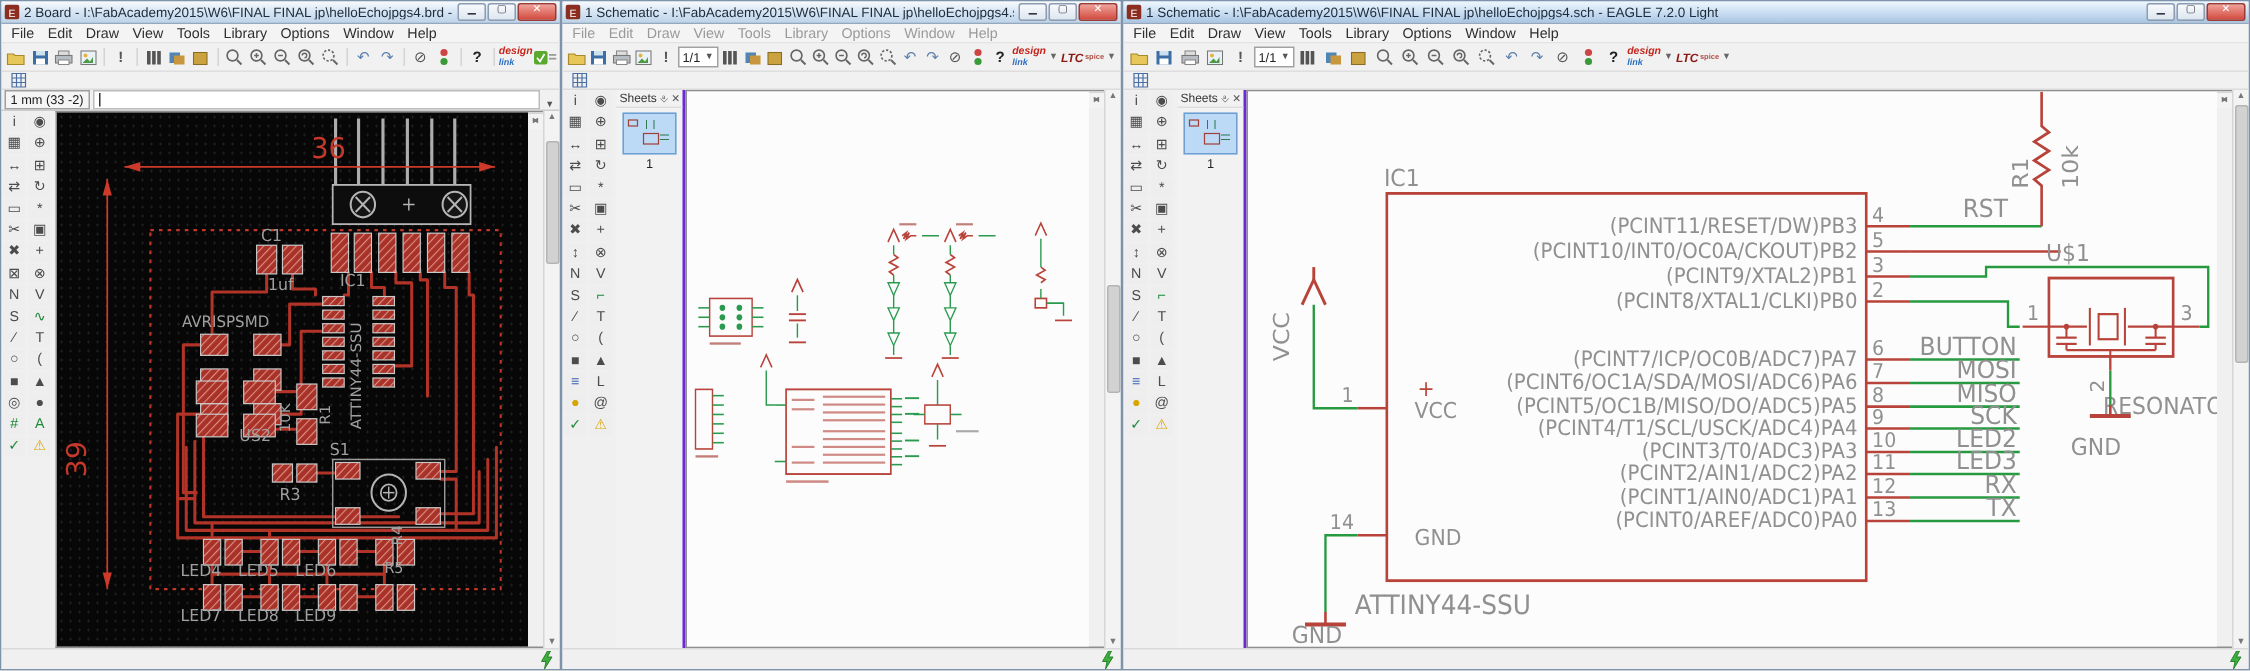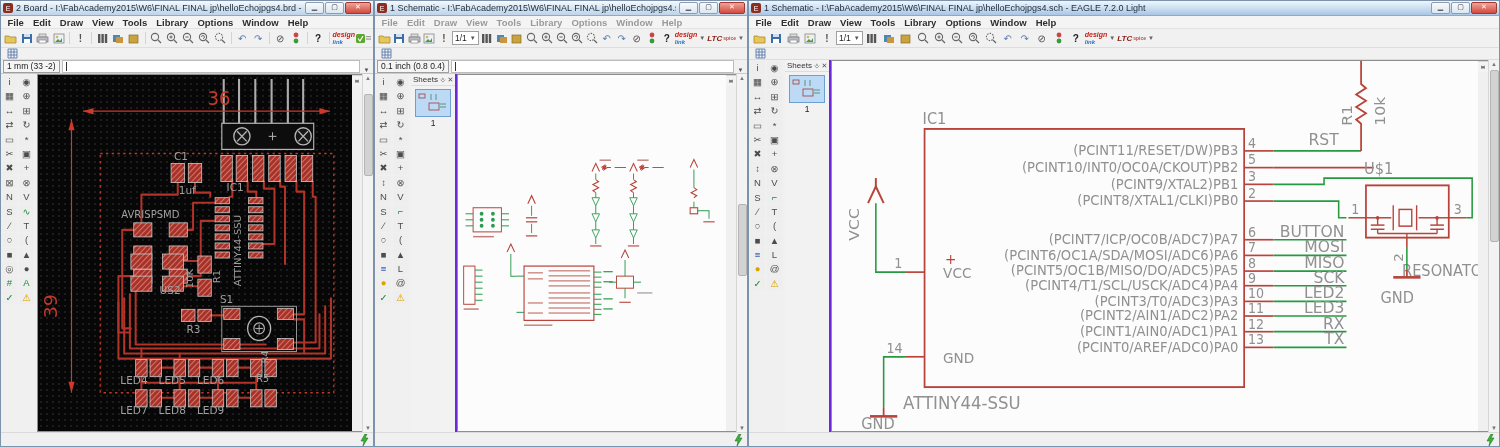--- a/index.html
+++ b/index.html
@@ -9,21 +9,21 @@
   .titlebar{height:14px;flex:0 0 14px;display:flex;align-items:center;gap:3px;padding:0 2px;
     background:linear-gradient(#f6fafd,#d9e7f5 45%,#bfd4e9);border-bottom:1px solid #93a9c2;}
   #w3 .titlebar{background:linear-gradient(#eef6fd,#cfe2f4 45%,#aac6e4);}
   .app-icon{width:10px;height:10px;flex:0 0 10px;}
   .title{font-size:9px;color:#1d2b3a;white-space:nowrap;overflow:hidden;flex:1;}
   .winbtns{display:flex;gap:1px;margin-left:auto;}
   .wb{width:17px;height:10px;border:1px solid #8d9cb0;border-radius:2px;background:linear-gradient(#f8fafc,#dde6ef);
       font-size:7px;line-height:8px;text-align:center;color:#334;}
   .wb.close{width:24px;background:linear-gradient(#f0a29a,#d24a3e);color:#fff;border-color:#9c3a32;}
   .menubar{height:12px;flex:0 0 12px;display:flex;align-items:center;padding-left:2px;background:#f4f4f4;border-bottom:1px solid #e3e3e3;}
-  .mi{font-size:9.5px;color:#2e2e2e;padding:0 4.5px;font-weight:bold;}
+  .mi{font-size:9.5px;color:#2e2e2e;padding:0 4.5px;}
   #w2 .mi{color:#9a9a9a;}
   .toolbar{height:18px;flex:0 0 18px;display:flex;align-items:center;gap:1px;padding:0 2px;background:#f1f1f1;border-bottom:1px solid #dedede;}
   .ticon{width:16px;height:15px;display:inline-flex;align-items:center;justify-content:center;font-size:10px;color:#555;}
   .tsep{width:1px;height:12px;background:#d4d4d4;margin:0 2px;}
   .combo{display:inline-flex;align-items:center;border:1px solid #a0a0a0;background:#fff;height:12px;font-size:8.5px;padding:0 2px;gap:3px;color:#222;}
   .combo .arr{font-size:6px;color:#555;}
   .glyph-btn{font-weight:bold;}
   .logo-design{font-size:7px;font-weight:bold;font-style:italic;color:#c6251c;line-height:7px;}
   .logo-design .lnk{color:#2a6fc0;font-size:6px;}
   .logo-ltc{display:inline-flex;align-items:center;gap:1px;font-size:8px;font-weight:bold;color:#8b1a12;font-style:italic;}
@@ -558,27 +558,20 @@
           <span class="sub">spice</span>
         </span>
     <span class="drop">▼</span>
   </div>
   <div class="row2">
     <span class="ticon">
           <svg width="11" height="11">
             <path d="M1,1 h9 v9 h-9 z M1,4 h9 M1,7 h9 M4,1 v9 M7,1 v9" fill="none" stroke="#4a6fa5" stroke-width=".8"></path>
           </svg>
         </span>
-  </div>
-  <div class="cmdrow">
-    <span class="coordbox">0.1 inch (0.8 0.4)</span>
-    <span class="cmdinput">
-          <span class="caret"></span>
-        </span>
-    <span class="cmddrop">▼</span>
   </div>
   <div class="content">
     <div class="palette">
           <span class="pi">i</span>
           <span class="pi">◉</span>
           <span class="pi">▦</span>
           <span class="pi">⊕</span>
           <span class="pi">↔</span>
           <span class="pi">⊞</span>
           <span class="pi">⇄</span>

